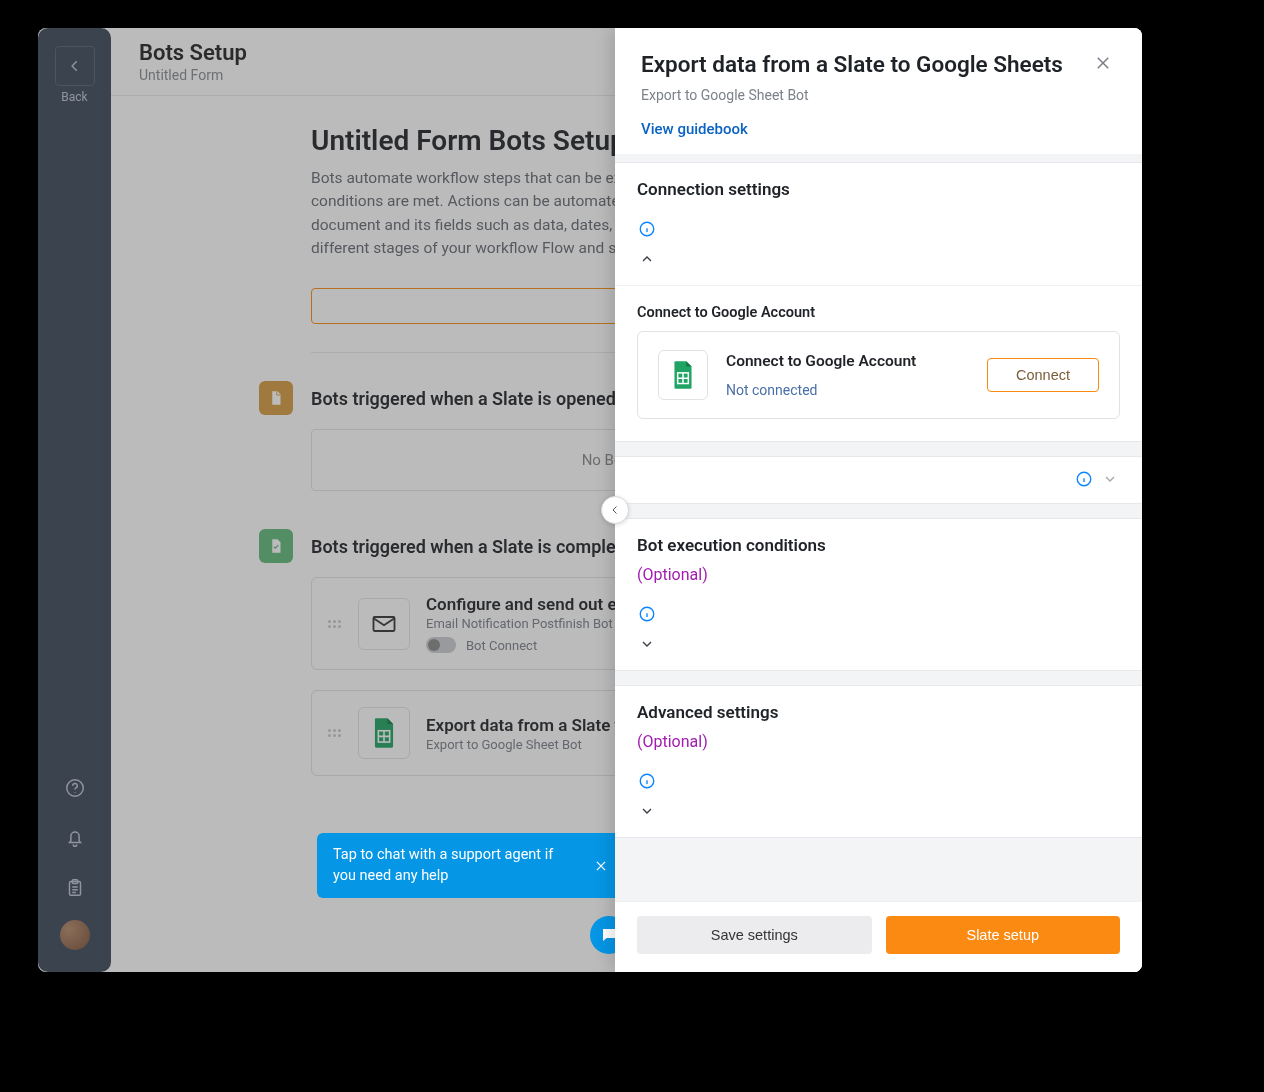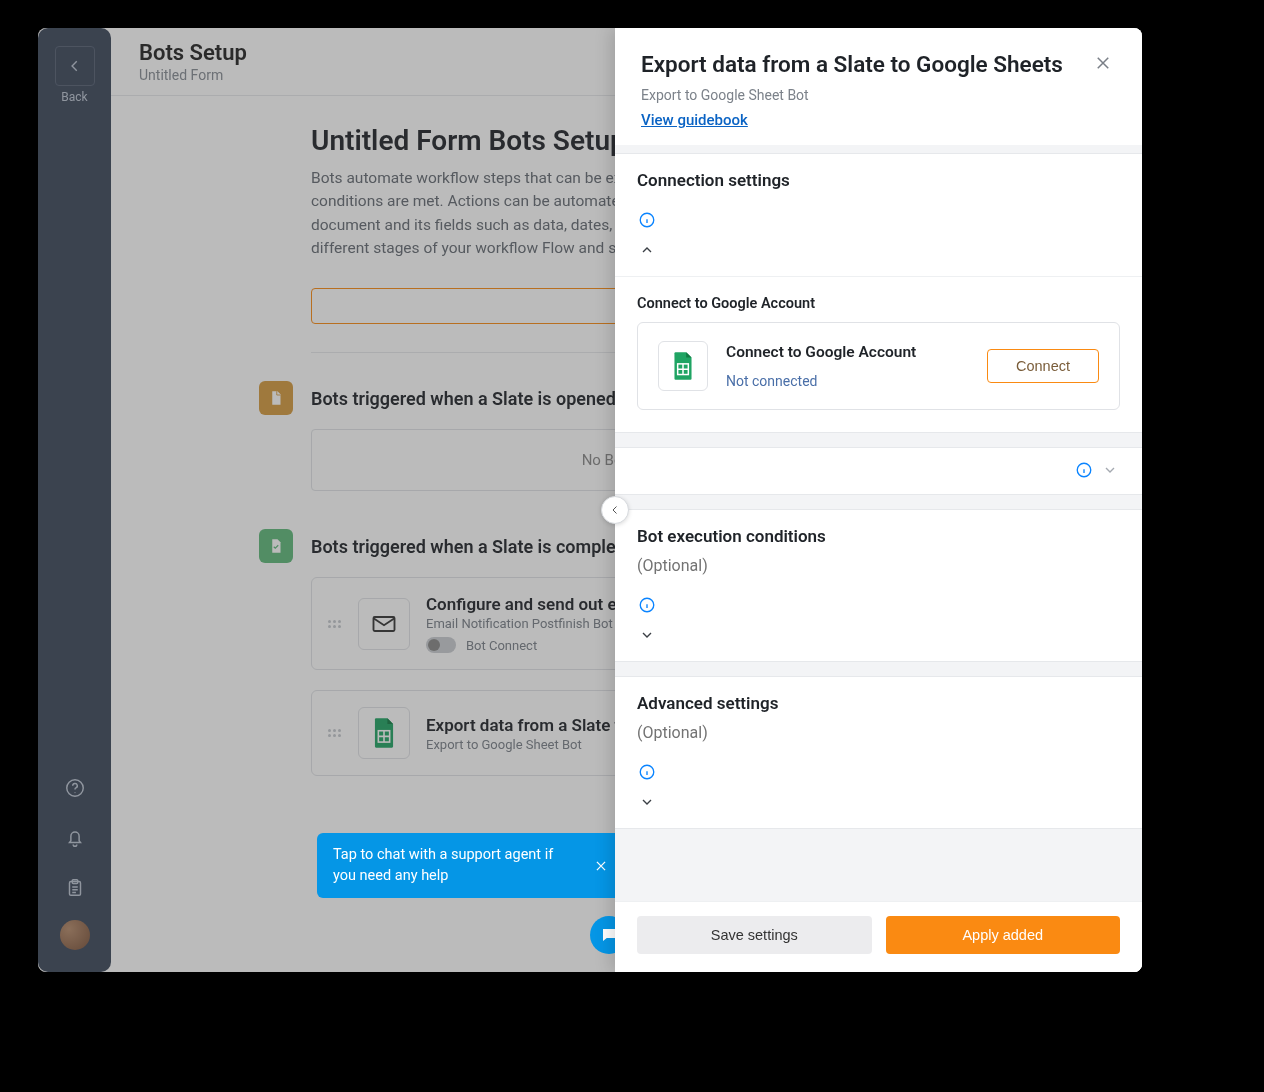--- a/index.html
+++ b/index.html
@@ -62,27 +62,27 @@
   .chat-fab svg { fill:#fff; }
 
   
   .panel { position:absolute; top:0; right:0; width:527px; height:100%; background:#fff; display:flex; flex-direction:column; box-shadow:-4px 0 16px rgba(0,0,0,.15); }
   .panel-head { padding:22px 26px 16px; }
   .panel-head .row { display:flex; align-items:flex-start; }
   .panel-title { font-size:22.5px; font-weight:600; color:#1f2328; line-height:1.3; flex:1; padding-right:16px;}
   .panel-x { width:26px; height:26px; display:flex; align-items:center; justify-content:center; cursor:pointer; }
   .panel-x svg { stroke:#7a7f87; stroke-width:2; fill:none; }
   .panel-subtitle { font-size:14px; color:#7c828a; margin-top:8px; }
-  .guide-link { display:inline-block; margin-top:8px; color:#0a63c4; font-size:15px; font-weight:500; text-decoration:underline; }
+  .guide-link { display:inline-block; margin-top:17px; color:#0a63c4; font-size:15px; font-weight:500; }
 
   .panel-body { flex:1; overflow:auto; background:#f3f4f6; }
   .accordion { background:#fff; border-top:1px solid #e6e8eb; border-bottom:1px solid #e6e8eb; margin-top:8px; }
   .acc-head { display:flex; align-items:flex-start; padding:16px 22px; gap:10px;flex-direction:column; }
   .acc-head .label { font-size:17px; font-weight:600; color:#1f2328; }
-  .acc-head .optional { font-size:16px; color:#737373; font-weight:400; }
+  .acc-head .optional { font-size:16px; color:#a21caf; font-weight:400; }
   .acc-head .spacer { flex:1; }
   .info-i { width:20px; height:20px; display:flex;align-items:center;justify-content:center; margin-right:6px; }
   .info-i svg { stroke:#0a84ff; fill:none; stroke-width:1.8; }
   .chev { width:20px; height:20px; display:flex;align-items:center;justify-content:center; }
   .chev svg { stroke:#3a3f45; fill:none; stroke-width:2; }
   .acc-body { padding:4px 22px 22px; border-top:1px solid #eef0f2;}
   .field-label { font-size:14.5px; font-weight:600; color:#1f2328; margin:14px 0 10px; }
   .connect-card { border:1px solid #e0e2e6; border-radius:6px; padding:18px 20px; display:flex; align-items:center; gap:18px; }
   .gs-icon { width:50px; height:50px; border:1px solid #e0e2e6; border-radius:6px; display:flex; align-items:center; justify-content:center; }
   .cc-info { flex:1; }
@@ -361,18 +361,18 @@
                 <svg width="16" height="16" viewBox="0 0 24 24">
                   <path d="M6 9l6 6 6-6"></path>
                 </svg>
               </span>
           </div>
         </div>
       </div>
 
       <div class="panel-foot">
         <button class="btn-save">Save settings</button>
-        <button class="btn-apply">Apply added</button>
+        <button class="btn-apply">Slate setup</button>
       </div>
     </div>
 
   </div>
 </div>
 
 </body></html>

